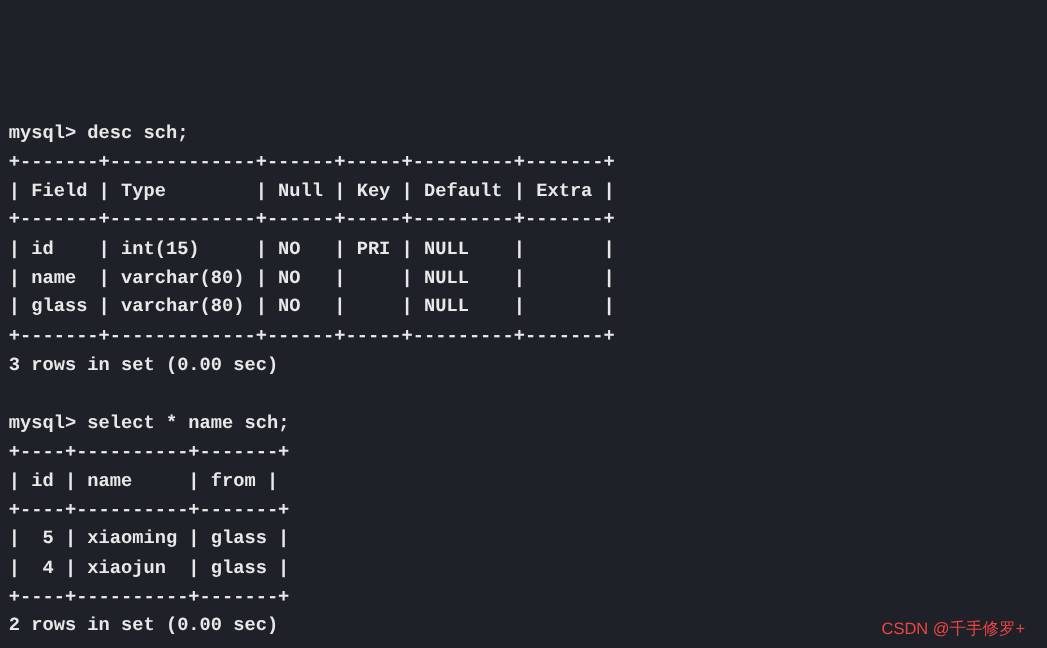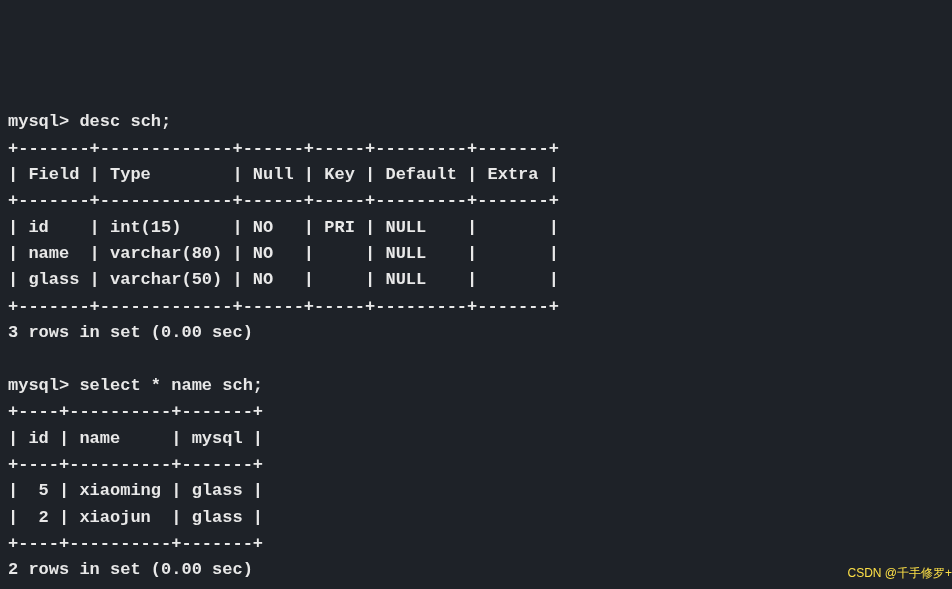--- a/index.html
+++ b/index.html
@@ -19,47 +19,47 @@
       height: 589px;
       position: relative;
       overflow: hidden;
     }
     .terminal {
       font-weight: 600;
     }
     .watermark {
       position: absolute;
       bottom: 6px;
-      right: 0;
-      color: #fde047;
-      font-size: 12px;
+      right: 20px;
+      color: #ef4444;
+      font-size: 15px;
       font-family: sans-serif;
       font-weight: normal;
     }
   </style>
 </head>
 <body>
 
 
 
 <div class="terminal"><span>mysql&gt;</span> <span>desc sch;</span>
 <span>+-------+-------------+------+-----+---------+-------+</span>
 <span>| Field | Type        | Null | Key | Default | Extra |</span>
 <span>+-------+-------------+------+-----+---------+-------+</span>
 <span>| id    | int(15)     | NO   | PRI | NULL    |       |</span>
 <span>| name  | varchar(80) | NO   |     | NULL    |       |</span>
-<span>| glass | varchar(50) | NO   |     | NULL    |       |</span>
+<span>| glass | varchar(80) | NO   |     | NULL    |       |</span>
 <span>+-------+-------------+------+-----+---------+-------+</span>
 <span>3 rows in set (0.00 sec)</span>
 
 <span>mysql&gt;</span> <span>select * name sch;</span>
 <span>+----+----------+-------+</span>
-<span>| id | name     | mysql |</span>
+<span>| id | name     | from |</span>
 <span>+----+----------+-------+</span>
 <span>|  5 | xiaoming | glass |</span>
-<span>|  2 | xiaojun  | glass |</span>
+<span>|  4 | xiaojun  | glass |</span>
 <span>+----+----------+-------+</span>
 <span>2 rows in set (0.00 sec)</span></div>
 
 <div class="watermark">CSDN @千手修罗+</div>
 
 
 
 
 </body></html>

